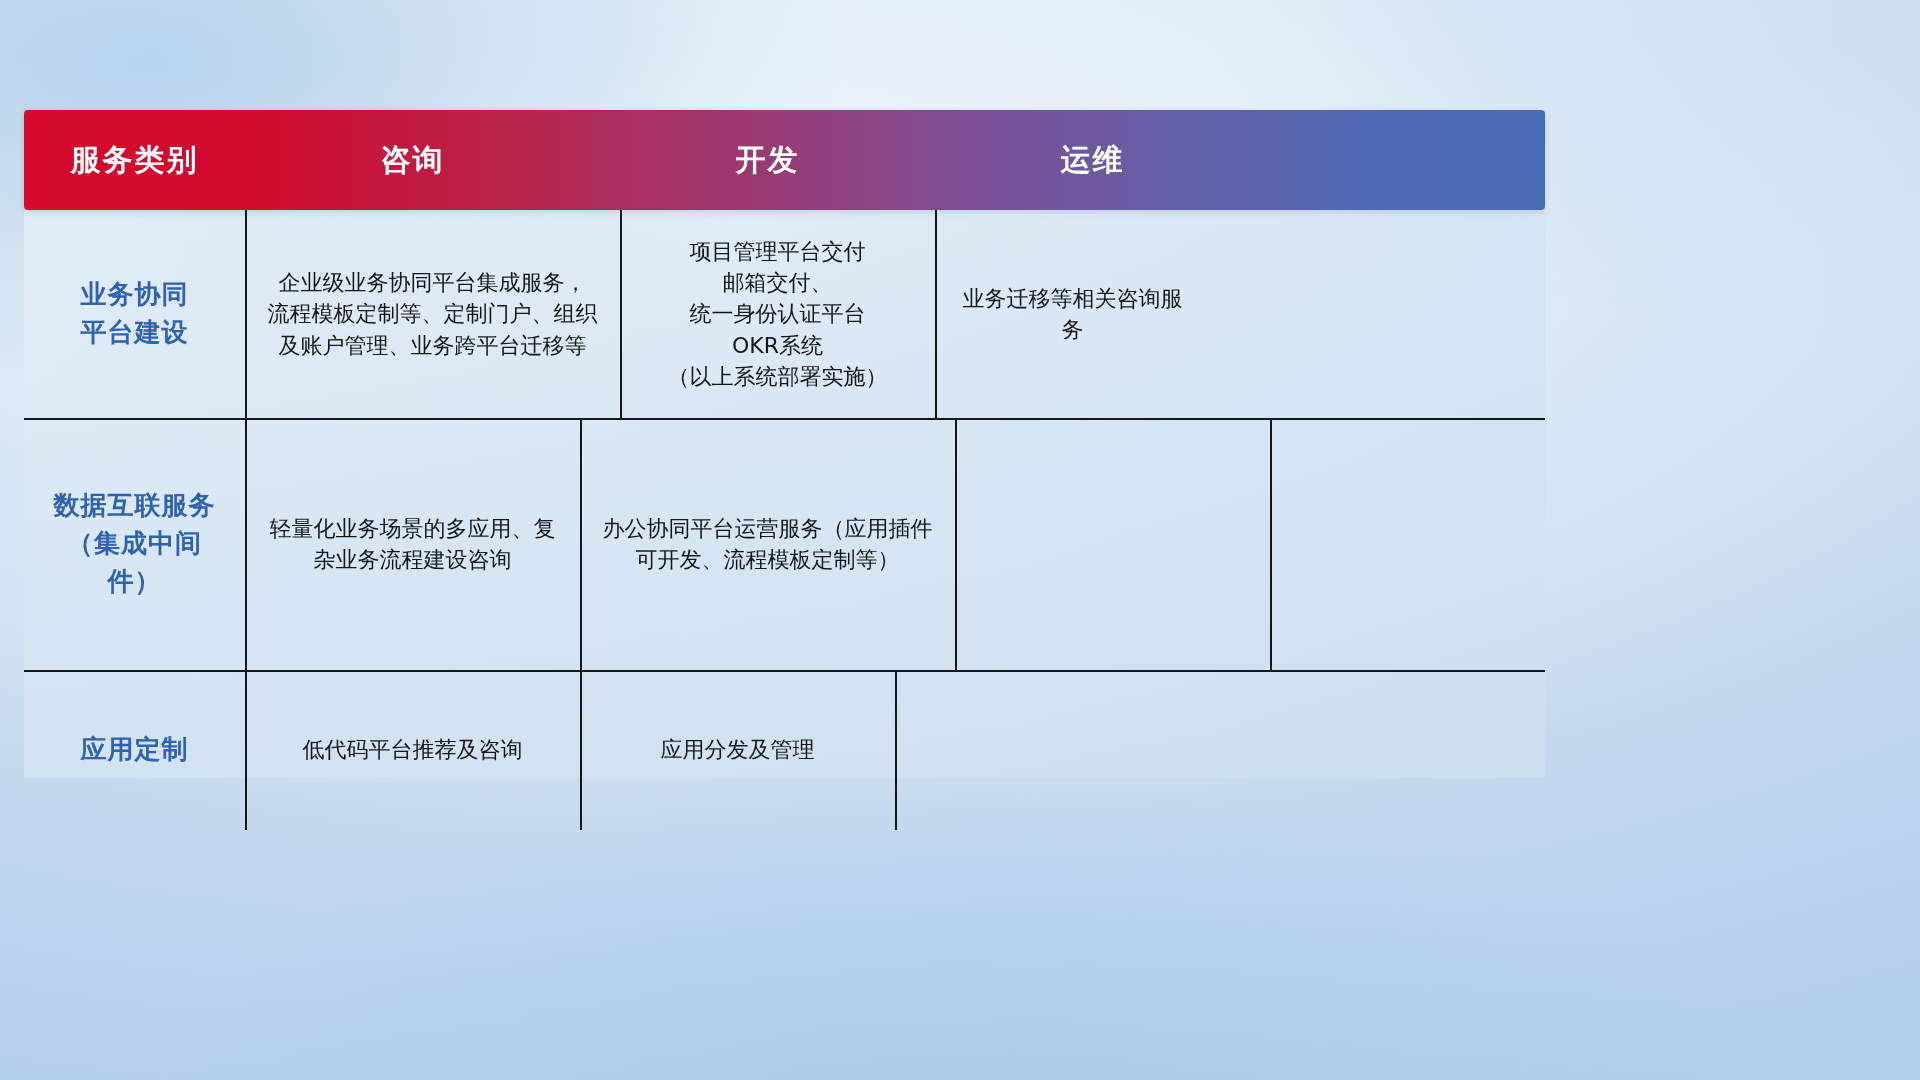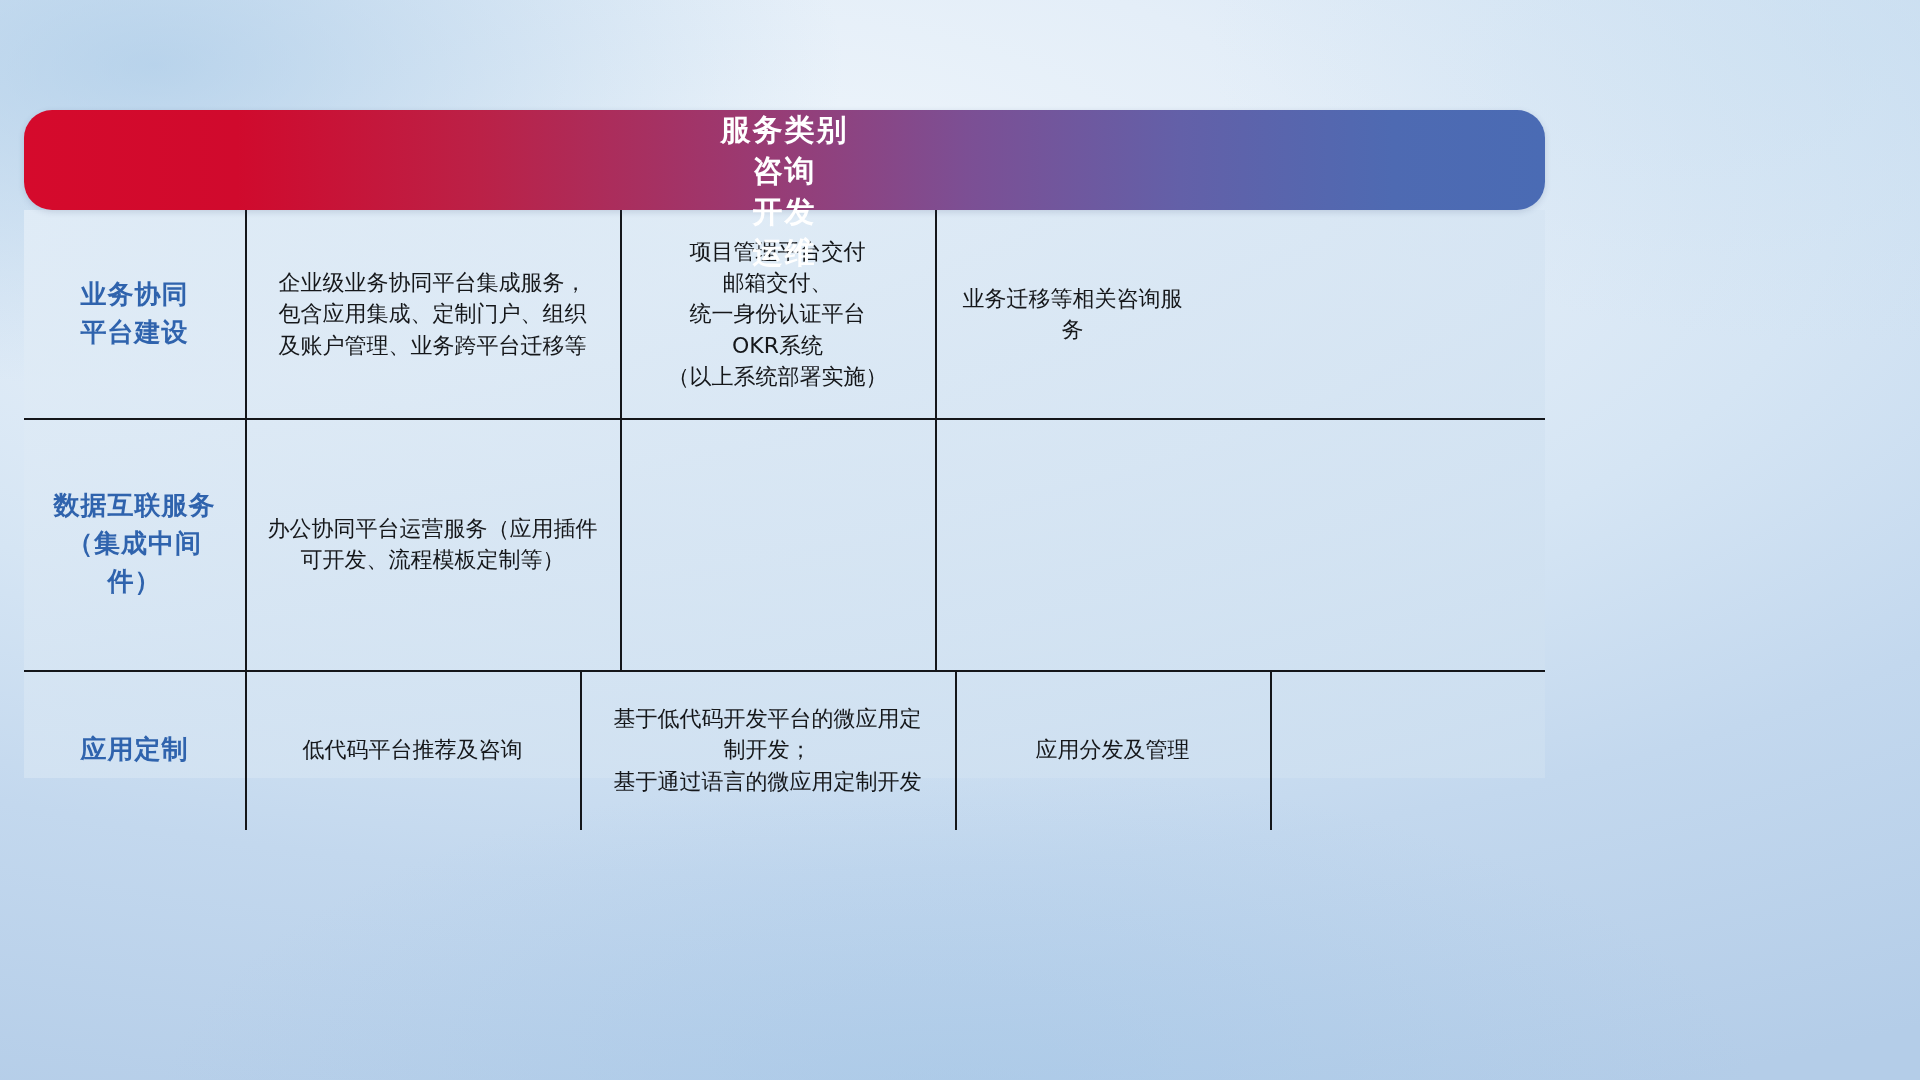--- a/index.html
+++ b/index.html
@@ -24,27 +24,27 @@
       radial-gradient(70% 55% at 50% 104%, rgba(160,196,230,.5) 0%, rgba(160,196,230,0) 60%);
   }
 
   
   #table-wrap{
     position:absolute;left:24px;top:110px;width:1521px;height:668px;
   }
 
   
   .thead{
-    height:100px;border-radius:28px;
+    height:100px;border-radius:4px;
     background:linear-gradient(90deg,
       #d50a2c 0%, #d00a2d 14%, #bb2147 30%,
       #9a3a72 48%, #7c4f94 62%, #6360a8 76%, #4e6ab2 90%, #4a6bb4 100%);
     display:flex;align-items:center;
     box-shadow:0 2px 6px rgba(60,80,120,.18);
-    position:relative;z-index:3;flex-direction:column;
+    position:relative;z-index:3;
   }
   .thead .hcell{
     color:#fff;font-size:30px;font-weight:700;letter-spacing:2px;
     text-align:center;
   }
 
   
   .tbody{
     position:absolute;left:0;top:100px;width:1521px;height:568px;
     background:linear-gradient(160deg, rgba(226,237,247,.88) 0%, rgba(214,229,243,.80) 45%, rgba(205,223,240,.80) 100%);
@@ -103,47 +103,46 @@
   </div>
 
   <div class="tbody">
 
     <div class="trow r0">
       <div class="tcell c0">
         <span class="rowlabel ml">业务协同
 平台建设</span>
       </div>
       <div class="tcell c2 div ml">企业级业务协同平台集成服务，
-包含应用集成、定制门户、组织
+流程模板定制等、定制门户、组织
 及账户管理、业务跨平台迁移等</div>
       <div class="tcell c3 div ml">项目管理平台交付
 邮箱交付、
 统一身份认证平台
 OKR系统
 （以上系统部署实施）</div>
       <div class="tcell c4 div ml">业务迁移等相关咨询服务</div>
     </div>
 
     <div class="trow r1">
       <div class="tcell c0">
         <span class="rowlabel ml">数据互联服务
 （集成中间件）</span>
       </div>
+      <div class="tcell c1 div ml">轻量化业务场景的多应用、复
+杂业务流程建设咨询</div>
       <div class="tcell c2 div ml">办公协同平台运营服务（应用插件
 可开发、流程模板定制等）</div>
       <div class="tcell c3 div ml"></div>
       <div class="tcell c4 div ml"></div>
     </div>
 
     <div class="trow r2">
       <div class="tcell c0">
         <span class="rowlabel ml">应用定制</span>
       </div>
       <div class="tcell c1 div ml">低代码平台推荐及咨询</div>
-      <div class="tcell c2 div ml">基于低代码开发平台的微应用定
-制开发；
-基于通过语言的微应用定制开发</div>
       <div class="tcell c3 div ml">应用分发及管理</div>
       <div class="tcell c4 div ml"></div>
     </div>
 
   </div>
 </div>
 
 </body></html>

